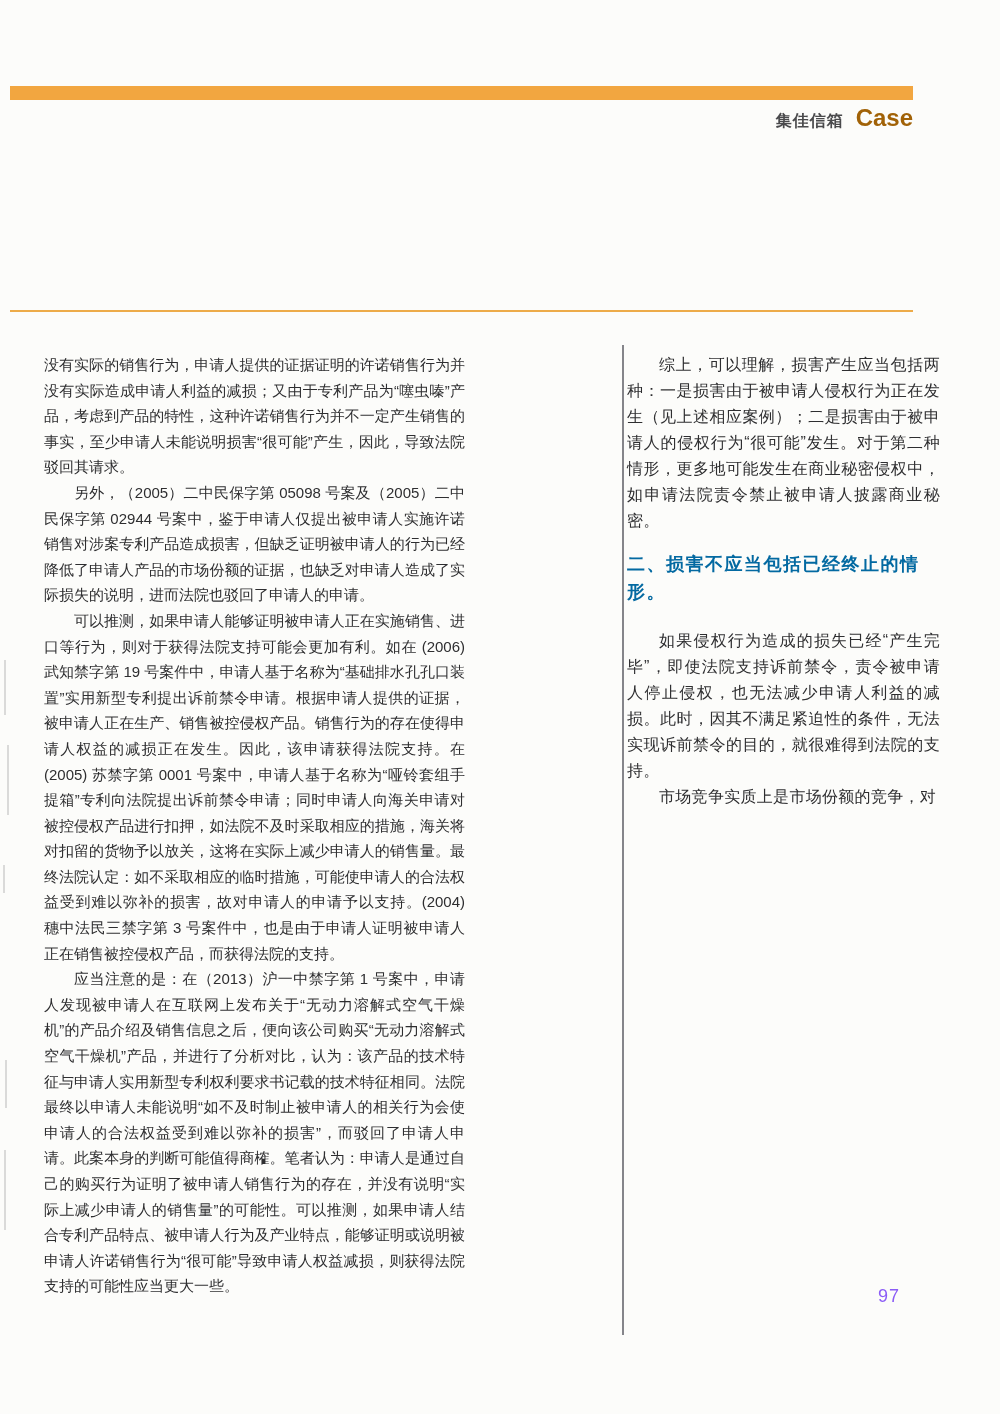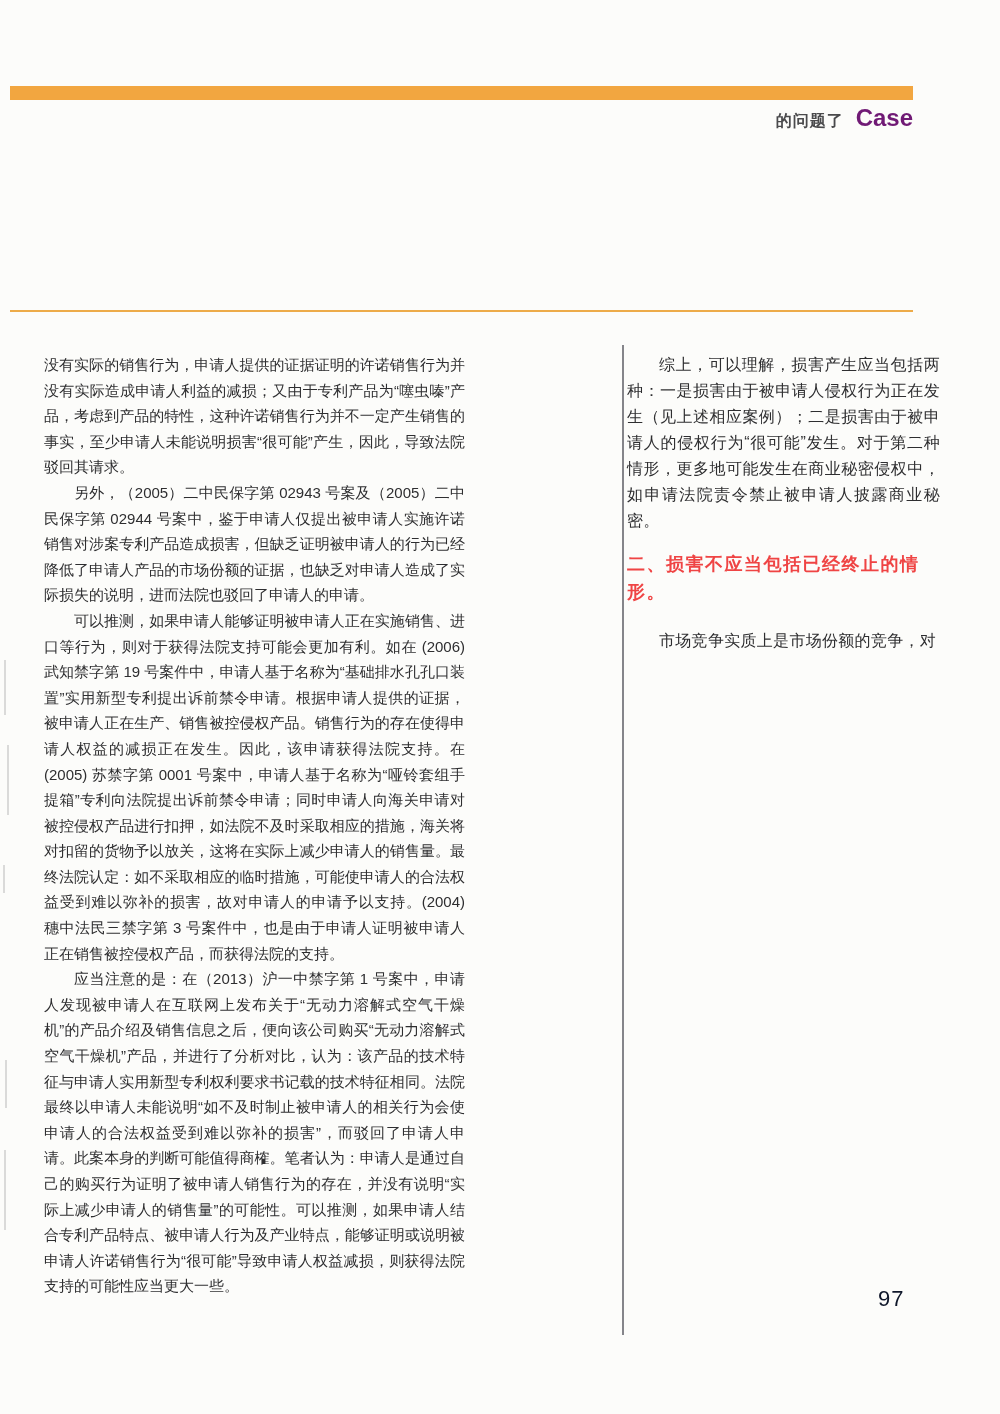--- a/index.html
+++ b/index.html
@@ -29,21 +29,21 @@
   .brand-cn {
     font-size: 16px;
     font-weight: bold;
     color: #4a4a4c;
     letter-spacing: 1px;
     vertical-align: baseline;
   }
   .brand-en {
     font-size: 24px;
     font-weight: bold;
-    color: #701a75;
+    color: #a16207;
     margin-left: 12px;
     vertical-align: baseline;
   }
   .thin-rule {
     position: absolute;
     left: 10px; top: 310px;
     width: 903px; height: 2px;
     background: #edab49;
   }
   .col-left {
@@ -68,69 +68,70 @@
     font-size: 16px;
     line-height: 26px;
     letter-spacing: 0.3px;
     text-align: justify;
     text-justify: inter-ideograph;
   }
   .block { margin: 0; }
   .block.paragraph { text-indent: 2em; }
   .block.no-indent { text-indent: 0; }
   .block.heading {
-    color: #ef4444;
+    color: #0369a1;
     font-weight: bold;
     font-size: 18px;
     line-height: 28px;
     letter-spacing: 1.5px;
     text-align: left;
     text-indent: 0;
     margin: 16px 0 22px 0;
   }
   .page-number {
     position: absolute;
     left: 878px; top: 1286px;
-    font-size: 22px;
-    color: #0f172a;
+    font-size: 18px;
+    color: #8b5cf6;
     letter-spacing: 1px;
   }
   
   .scan-mark { position: absolute; background: #bdbdbd; opacity: 0.55; width: 2px; }
   .m1 { left: 4px; top: 660px;  height: 55px; }
   .m2 { left: 7px; top: 745px;  height: 70px; }
   .m3 { left: 3px; top: 865px;  height: 28px; }
   .m4 { left: 5px; top: 1060px; height: 48px; }
   .m5 { left: 4px; top: 1150px; height: 80px; }
 </style>
 </head>
 <body>
 
 <div class="page">
 
   <div class="top-bar"></div>
 
   <div class="brand-line">
-    <span class="brand-cn">的问题了</span><span class="brand-en">Case</span>
+    <span class="brand-cn">集佳信箱</span><span class="brand-en">Case</span>
   </div>
 
   <div class="thin-rule"></div>
 
   <div class="col-left">
       <div class="block paragraph no-indent">没有实际的销售行为，申请人提供的证据证明的许诺销售行为并没有实际造成申请人利益的减损；又由于专利产品为“噻虫嗪”产品，考虑到产品的特性，这种许诺销售行为并不一定产生销售的事实，至少申请人未能说明损害“很可能”产生，因此，导致法院驳回其请求。</div>
-      <div class="block paragraph">另外，（2005）二中民保字第 02943 号案及（2005）二中民保字第 02944 号案中，鉴于申请人仅提出被申请人实施许诺销售对涉案专利产品造成损害，但缺乏证明被申请人的行为已经降低了申请人产品的市场份额的证据，也缺乏对申请人造成了实际损失的说明，进而法院也驳回了申请人的申请。</div>
+      <div class="block paragraph">另外，（2005）二中民保字第 05098 号案及（2005）二中民保字第 02944 号案中，鉴于申请人仅提出被申请人实施许诺销售对涉案专利产品造成损害，但缺乏证明被申请人的行为已经降低了申请人产品的市场份额的证据，也缺乏对申请人造成了实际损失的说明，进而法院也驳回了申请人的申请。</div>
       <div class="block paragraph">可以推测，如果申请人能够证明被申请人正在实施销售、进口等行为，则对于获得法院支持可能会更加有利。如在 (2006) 武知禁字第 19 号案件中，申请人基于名称为“基础排水孔孔口装置”实用新型专利提出诉前禁令申请。根据申请人提供的证据，被申请人正在生产、销售被控侵权产品。销售行为的存在使得申请人权益的减损正在发生。因此，该申请获得法院支持。在 (2005) 苏禁字第 0001 号案中，申请人基于名称为“哑铃套组手提箱”专利向法院提出诉前禁令申请；同时申请人向海关申请对被控侵权产品进行扣押，如法院不及时采取相应的措施，海关将对扣留的货物予以放关，这将在实际上减少申请人的销售量。最终法院认定：如不采取相应的临时措施，可能使申请人的合法权益受到难以弥补的损害，故对申请人的申请予以支持。(2004) 穗中法民三禁字第 3 号案件中，也是由于申请人证明被申请人正在销售被控侵权产品，而获得法院的支持。</div>
       <div class="block paragraph">应当注意的是：在（2013）沪一中禁字第 1 号案中，申请人发现被申请人在互联网上发布关于“无动力溶解式空气干燥机”的产品介绍及销售信息之后，便向该公司购买“无动力溶解式空气干燥机”产品，并进行了分析对比，认为：该产品的技术特征与申请人实用新型专利权利要求书记载的技术特征相同。法院最终以申请人未能说明“如不及时制止被申请人的相关行为会使申请人的合法权益受到难以弥补的损害”，而驳回了申请人申请。此案本身的判断可能值得商榷。笔者认为：申请人是通过自己的购买行为证明了被申请人销售行为的存在，并没有说明“实际上减少申请人的销售量”的可能性。可以推测，如果申请人结合专利产品特点、被申请人行为及产业特点，能够证明或说明被申请人许诺销售行为“很可能”导致申请人权益减损，则获得法院支持的可能性应当更大一些。</div>
     </div>
 
   <div class="col-divider"></div>
 
   <div class="col-right">
       <div class="block paragraph">综上，可以理解，损害产生应当包括两种：一是损害由于被申请人侵权行为正在发生（见上述相应案例）；二是损害由于被申请人的侵权行为“很可能”发生。对于第二种情形，更多地可能发生在商业秘密侵权中，如申请法院责令禁止被申请人披露商业秘密。</div>
       <div class="block heading">二、损害不应当包括已经终止的情形。</div>
+      <div class="block paragraph">如果侵权行为造成的损失已经“产生完毕”，即使法院支持诉前禁令，责令被申请人停止侵权，也无法减少申请人利益的减损。此时，因其不满足紧迫性的条件，无法实现诉前禁令的目的，就很难得到法院的支持。</div>
       <div class="block paragraph">市场竞争实质上是市场份额的竞争，对</div>
     </div>
 
   <div class="page-number">97</div>
 
   <div class="scan-mark m1"></div>
   <div class="scan-mark m2"></div>
   <div class="scan-mark m3"></div>
   <div class="scan-mark m4"></div>
   <div class="scan-mark m5"></div>

